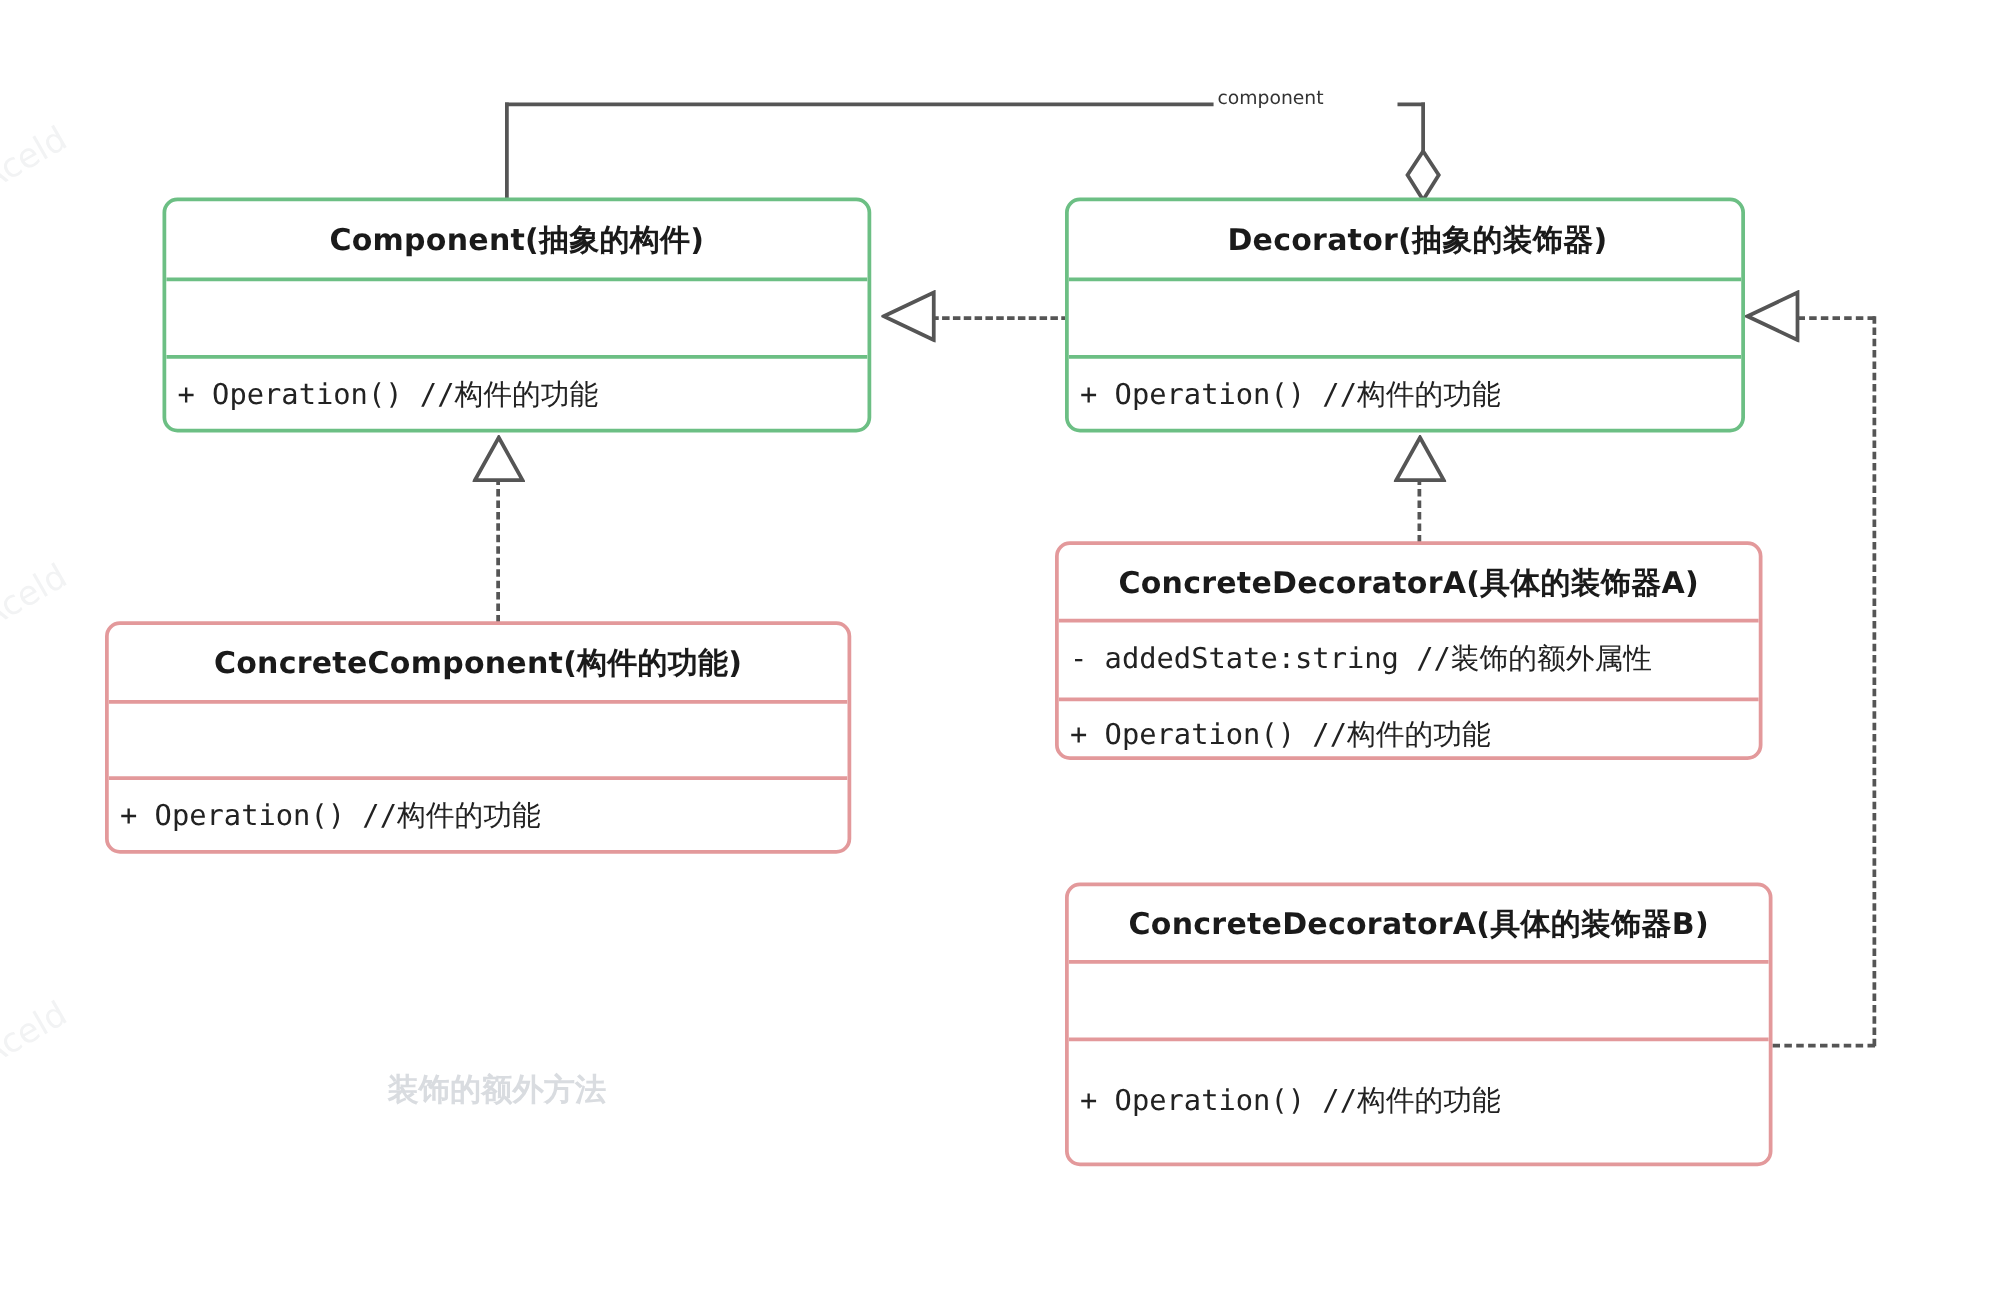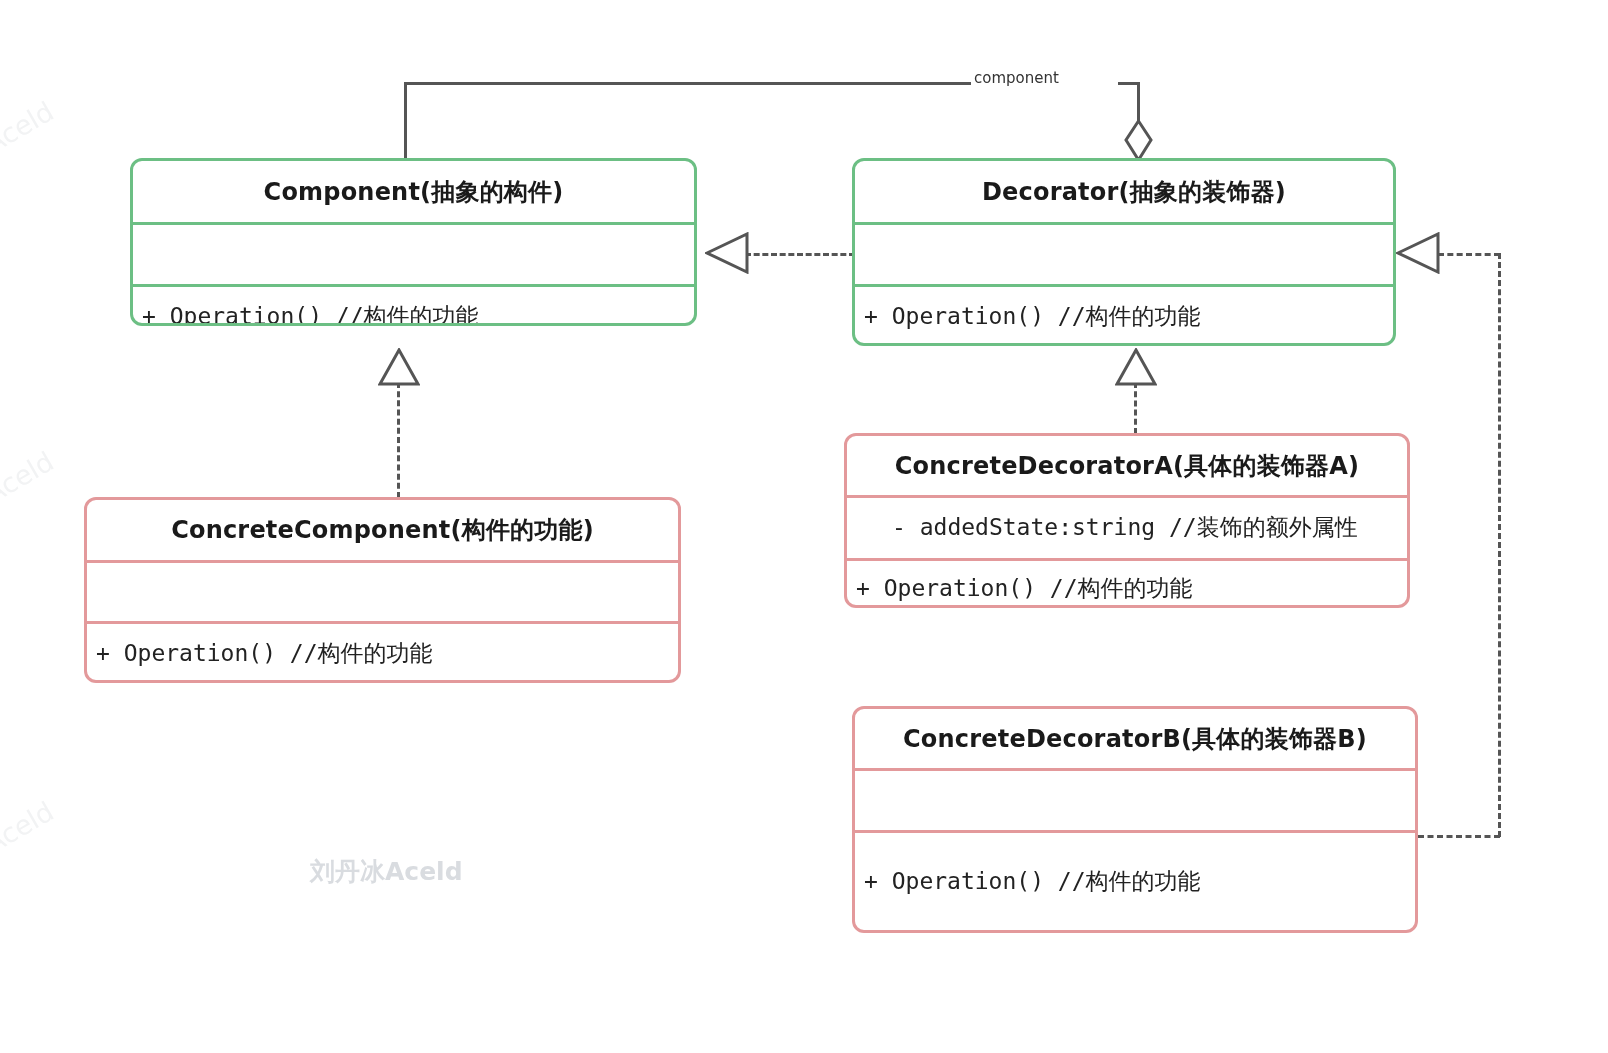--- a/index.html
+++ b/index.html
@@ -118,21 +118,21 @@
   }
 </style>
 </head>
 <body>
 
 <div id="canvas">
 
   <div class="watermark-edge" style="left:-18px; top:112px;">Aceld</div>
   <div class="watermark-edge" style="left:-18px; top:462px;">Aceld</div>
   <div class="watermark-edge" style="left:-18px; top:812px;">Aceld</div>
-  <div class="watermark-center" style="left:310px; top:855px;">刘丹冰Aceld</div>
+  <div class="watermark-center" style="left:310px; top:855px;">装饰的额外方法</div>
 
   <div class="line-v" style="left:404px; top:82px; height:78px;"></div>
 
   <div class="line-h" style="left:404px; top:82px; width:567px;"></div>
   <div class="line-h" style="left:1118px; top:82px; width:22px;"></div>
 
   <div class="conn-label" style="left:971px; top:69px;">component</div>
 
   <div class="line-v" style="left:1137px; top:82px; height:42px;"></div>
 
@@ -165,21 +165,21 @@
 
   <div class="dash-h" style="left:1418px; top:835px; width:82px;"></div>
   <div class="dash-v" style="left:1498px; top:253px; height:584px;"></div>
   <div class="dash-h" style="left:1438px; top:253px; width:62px;"></div>
   <div class="tri-left" style="left:1396px; top:232px;">
     <svg width="44" height="42" viewBox="0 0 44 42">
       <polygon points="2,21 42,2 42,40" fill="#ffffff" stroke="#555555" stroke-width="3"></polygon>
     </svg>
   </div>
 
-  <div class="umlbox abstract" style="left:130px; top:158px; width:567px; height:168px;">
+  <div class="umlbox abstract" style="left:130px; top:158px; width:567px; height:188px;">
     <div class="compartment" style="height:64px;">
       <div class="title">Component(抽象的构件)</div>
     </div>
     <div class="compartment empty-row" style="height:62px;"></div>
     <div class="compartment last" style="height:59px;">
       <div class="member">+ Operation() //构件的功能</div>
     </div>
   </div>
 
   <div class="umlbox abstract" style="left:852px; top:158px; width:544px; height:188px;">
@@ -199,31 +199,31 @@
     <div class="compartment empty-row" style="height:61px;"></div>
     <div class="compartment last" style="height:59px;">
       <div class="member">+ Operation() //构件的功能</div>
     </div>
   </div>
 
   <div class="umlbox concrete" style="left:844px; top:433px; width:566px; height:175px;">
     <div class="compartment" style="height:62px;">
       <div class="title">ConcreteDecoratorA(具体的装饰器A)</div>
     </div>
-    <div class="compartment" style="height:63px;padding-left:36px;">
+    <div class="compartment" style="height:63px;">
       <div class="member">- addedState:string //装饰的额外属性</div>
     </div>
     <div class="compartment last" style="height:56px;">
       <div class="member">+ Operation() //构件的功能</div>
     </div>
   </div>
 
   <div class="umlbox concrete" style="left:852px; top:706px; width:566px; height:227px;">
     <div class="compartment" style="height:62px;">
-      <div class="title">ConcreteDecoratorB(具体的装饰器B)</div>
+      <div class="title">ConcreteDecoratorA(具体的装饰器B)</div>
     </div>
     <div class="compartment empty-row" style="height:62px;"></div>
     <div class="compartment last" style="height:97px;">
       <div class="member">+ Operation() //构件的功能</div>
     </div>
   </div>
 
 </div>
 
 </body></html>

